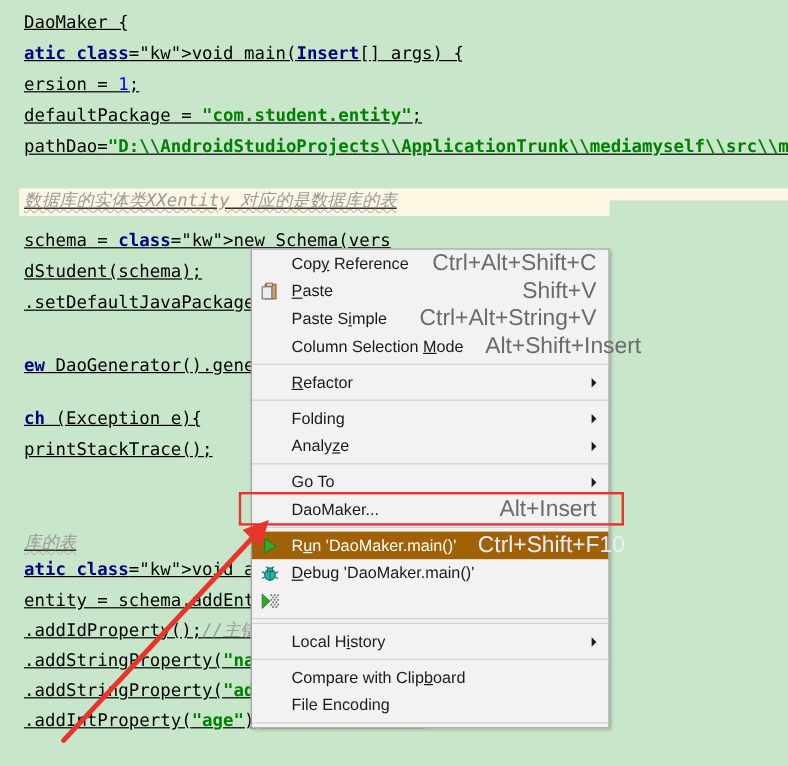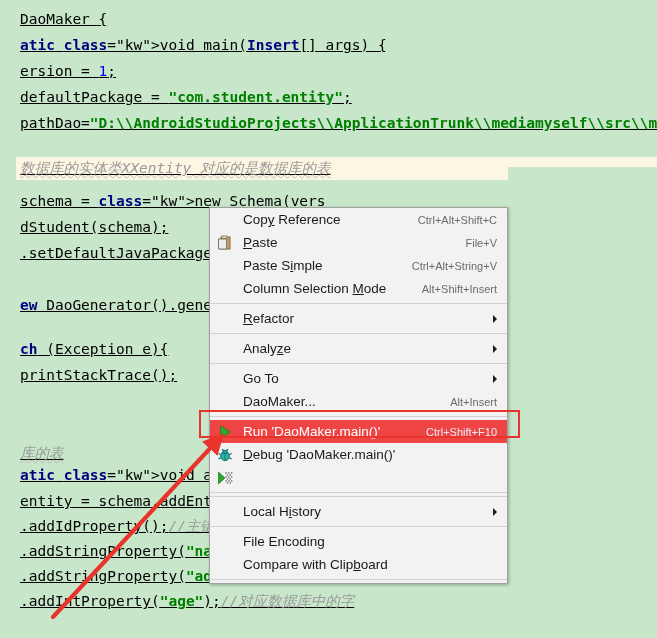--- a/index.html
+++ b/index.html
@@ -56,37 +56,37 @@
     height:23px;
     display:flex; align-items:center;
     padding-left:33px; padding-right:10px;
     white-space:nowrap;
     cursor:default;
   }
   .mi .lbl { flex:0 0 auto; }
   .mi .acc {
     margin-left:auto;
     color:#6b6b6b;
-    font-size:11px;
+    font-size:19px;
     padding-left:18px;
   }
   .mi .ico {
     position:absolute; left:7px; top:50%;
     transform:translateY(-50%);
     width:16px; height:16px;
     display:block;
   }
   .mi .arrow {
     margin-left:auto;
     width:0;height:0;
     border-left:4px solid #1a1a1a;
     border-top:4px solid transparent;
     border-bottom:4px solid transparent;
   }
-  .mi.sel { background:#ef4444; color:#fff; }
+  .mi.sel { background:#a16207; color:#fff; }
   .mi.sel .acc { color:#e8eefc;text-align:center; }
   .mi u { text-decoration:underline; }
   .msep { height:1px; background:#d2d2d2; margin:3px 0 3px 0; }
 
   
   #rightfill {
     position:absolute; left:508px; top:167px;
     width:149px; height:420px;
     background:#c8e6c9; z-index:5;
   }
@@ -137,36 +137,40 @@
       <span class="lbl">Cop<u>y</u> Reference</span>
       <span class="acc">Ctrl+Alt+Shift+C</span>
     </div>
     <div class="mi">
       <svg viewBox="0 0 16 16" class="ico" width="16" height="16">
         <rect x="4" y="2" width="9" height="12" fill="#c9a063" stroke="#8a6b3a" stroke-width="1"></rect>
         <rect x="1.5" y="4" width="8" height="10" fill="#ededed" stroke="#7a7a7a" stroke-width="1"></rect>
         <rect x="5" y="1" width="5" height="2.5" fill="#e8e0cf" stroke="#8a6b3a" stroke-width="0.8"></rect>
       </svg>
       <span class="lbl"><u>P</u>aste</span>
-      <span class="acc">File+V</span>
+      <span class="acc">Shift+V</span>
     </div>
     <div class="mi">
       <span class="lbl">Paste S<u>i</u>mple</span>
       <span class="acc">Ctrl+Alt+String+V</span>
     </div>
     <div class="mi">
       <span class="lbl">Column Selection <u>M</u>ode</span>
       <span class="acc">Alt+Shift+Insert</span>
     </div>
     <div class="msep"></div>
     <div class="mi">
       <span class="lbl"><u>R</u>efactor</span>
       <span class="arrow"></span>
     </div>
     <div class="msep"></div>
+    <div class="mi">
+      <span class="lbl">Folding</span>
+      <span class="arrow"></span>
+    </div>
     <div class="mi">
       <span class="lbl">Analy<u>z</u>e</span>
       <span class="arrow"></span>
     </div>
     <div class="msep"></div>
     <div class="mi">
       <span class="lbl">Go To</span>
       <span class="arrow"></span>
     </div>
     <div class="mi">
@@ -214,24 +218,24 @@
       </svg>
     </div>
     <div class="msep"></div>
     <div class="msep"></div>
     <div class="mi">
       <span class="lbl">Local H<u>i</u>story</span>
       <span class="arrow"></span>
     </div>
     <div class="msep"></div>
     <div class="mi">
+      <span class="lbl">Compare with Clip<u>b</u>oard</span>
+    </div>
+    <div class="mi">
       <span class="lbl">File Encoding</span>
-    </div>
-    <div class="mi">
-      <span class="lbl">Compare with Clip<u>b</u>oard</span>
     </div>
     <div class="msep"></div>
   </div>
 
 <div id="redbox" style="left: 199px; top: 410px; width: 321px; height: 28px; border-color: rgb(232, 52, 42);"></div>
 
 <svg id="arrowsvg" viewBox="0 0 657 638" xmlns="http://www.w3.org/2000/svg">
   <defs>
     <marker id="ah" markerWidth="5" markerHeight="5" refX="2.2" refY="2.5" orient="auto" markerUnits="strokeWidth">
       <path d="M0,0 L5,2.5 L0,5 z" fill="#e8342a"></path>

